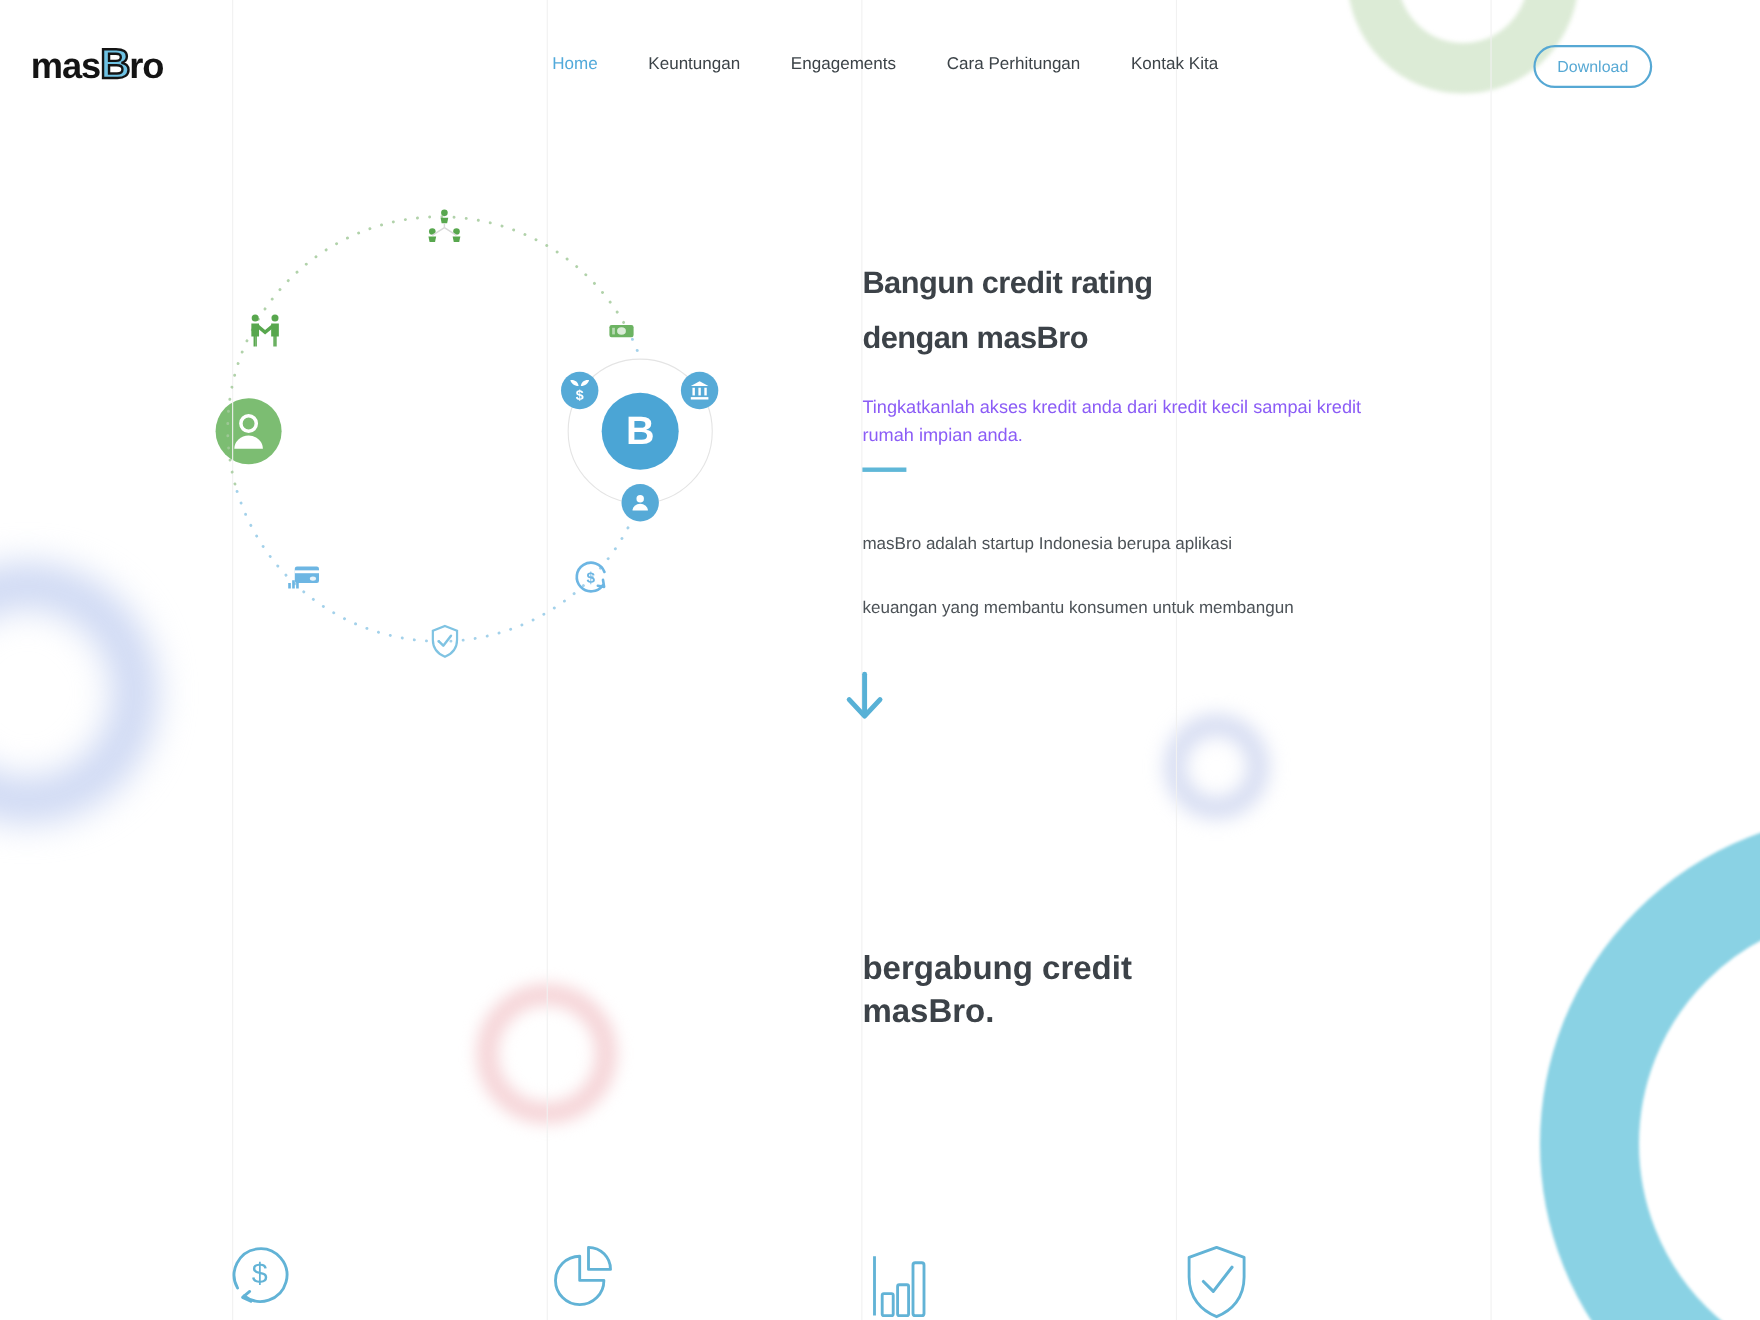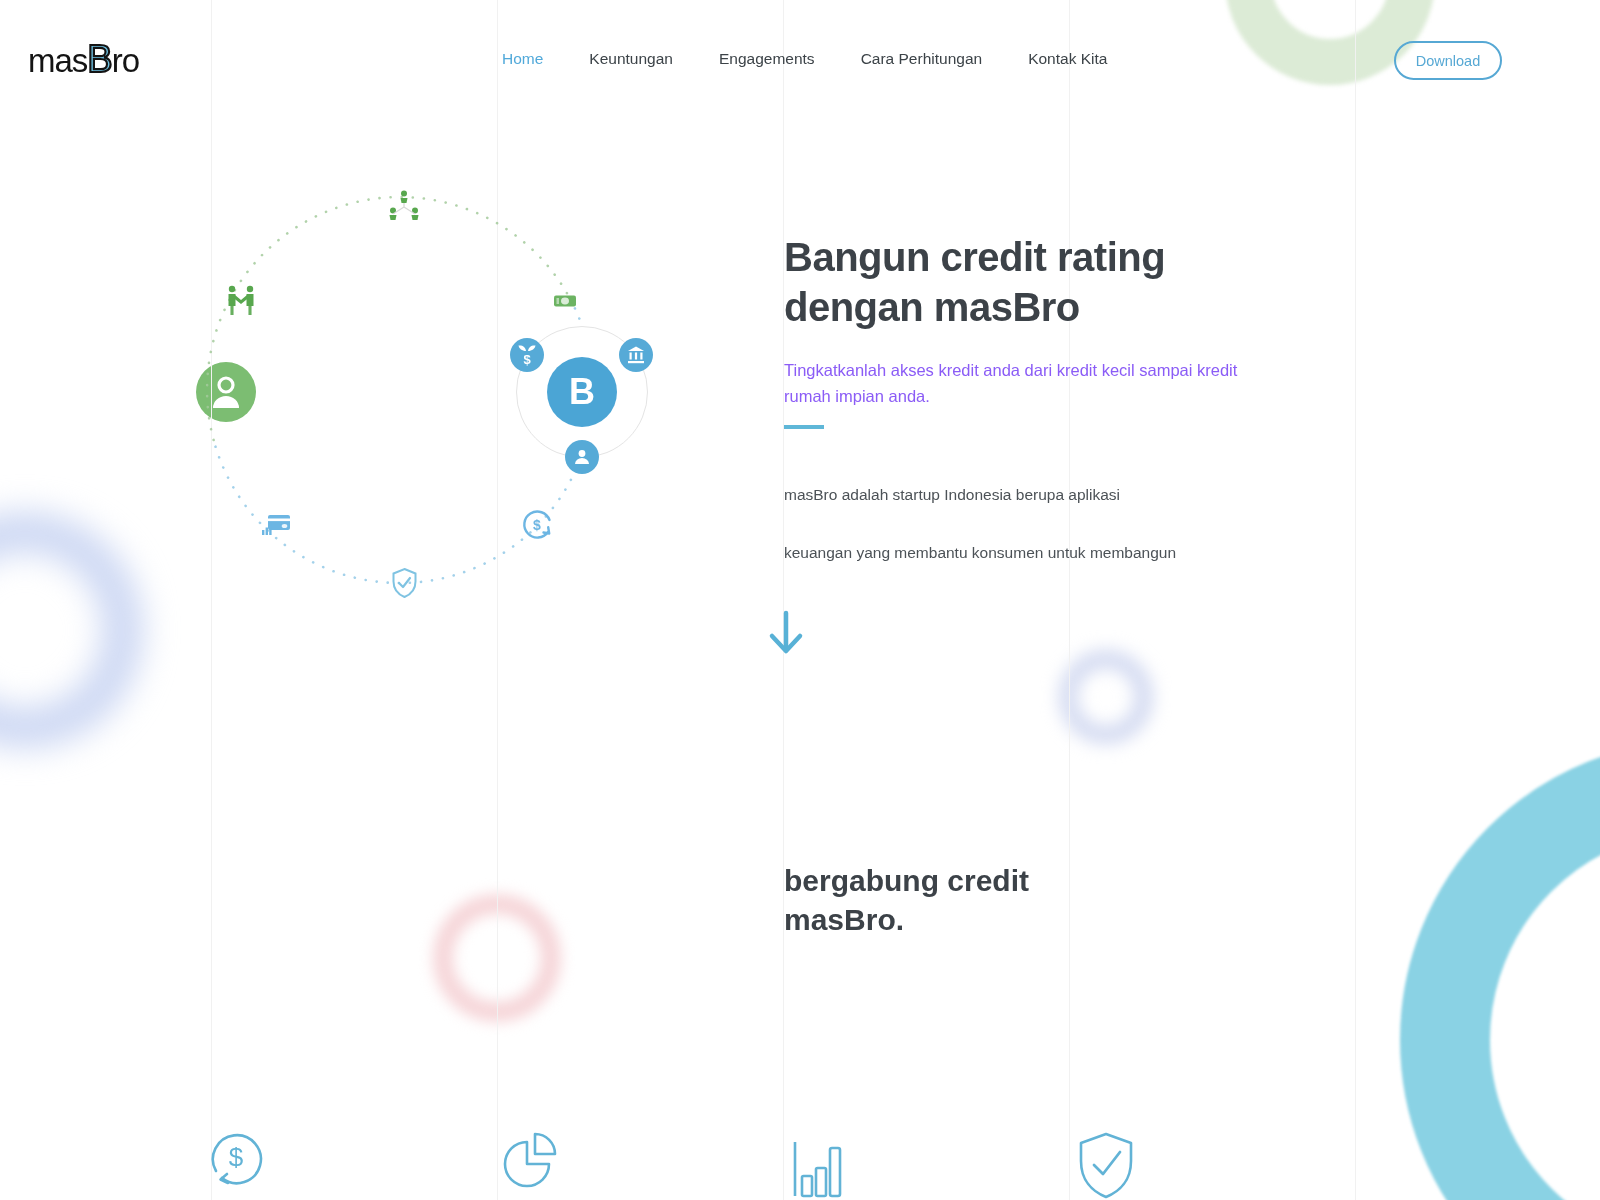--- a/index.html
+++ b/index.html
@@ -15,21 +15,21 @@
 
   
   .ring { position:absolute; border-radius:50%; z-index:1; }
   .ring-green-top { left:1225px; top:-125px; width:210px; height:210px; border:46px solid #dcebd6; filter:blur(2px); }
   .ring-blue-left { left:-93px; top:512px; width:236px; height:236px; border:40px solid #ccd7f3; filter:blur(16px); }
   .ring-purple { left:1060px; top:651px; width:92px; height:92px; border:16px solid #cdd5ef; filter:blur(9px); }
   .ring-red { left:433px; top:894px; width:128px; height:128px; border:20px solid #f6d6d9; filter:blur(7px); }
   .ring-teal { left:1400px; top:740px; width:600px; height:600px; border:90px solid #8ad2e4; filter:blur(1.5px); z-index:3; }
 
   
-  .logo { left:28px; top:38px; z-index:10; font-weight:normal; font-size:33px; letter-spacing:-1px; color:#141414; }
+  .logo { left:28px; top:38px; z-index:10; font-weight:bold; font-size:33px; letter-spacing:-1px; color:#141414; }
   .logo .logo-b { color:#6fc3e4; -webkit-text-stroke:2.2px #141414; font-size:38px; }
   .nav { left:502px; top:50px; z-index:10; display:flex; gap:46px; font-size:15.5px; color:#3c4348; }
   .nav .nav-item { cursor:pointer; white-space:nowrap; }
   .nav .active { color:#51a9da; }
   .btn-download { left:1394px; top:41px; z-index:10; width:108px; height:39px;
     border:2px solid #56a8d4; border-radius:20px; background:transparent;
     color:#56a8d4; font-size:14.5px; font-family:"Liberation Sans",sans-serif;
     display:flex; align-items:center; justify-content:center; cursor:pointer; }
 
   
@@ -42,21 +42,21 @@
   .hub-main { position:absolute; left:31px; top:31px; width:70px; height:70px; border-radius:50%;
     background:#4ba5d5; display:flex; align-items:center; justify-content:center;
     color:#fff; font-size:36px; font-weight:bold; }
   .hub-sat { position:absolute; width:34px; height:34px; border-radius:50%; background:#56aad7;
     display:flex; align-items:center; justify-content:center; }
   .hub-sat-1 { left:-6px; top:12px; }
   .hub-sat-2 { left:103px; top:12px; }
   .hub-sat-3 { left:49px; top:114px; }
 
   
-  .hero-title { left:784px; top:232px; z-index:6; font-size:40px; line-height:50px;
+  .hero-title { left:784px; top:232px; z-index:6; font-size:28px; line-height:50px;
     font-weight:bold; letter-spacing:-0.5px; color:#3c4248; }
   .hero-sub { left:784px; top:357px; z-index:6; width:495px; font-size:16.5px; line-height:26px; color:#8b5cf6; }
   .divider { left:784px; top:425px; width:40px; height:4px; background:#5fb7d8; z-index:6; }
   .hero-desc { left:784px; top:450px; z-index:6; font-size:15.5px; line-height:25.5px; color:#4c5257; }
   .hero-desc span { display:block;margin-top:32px; }
   .down-arrow { left:766px; top:610px; z-index:6; }
 
   
   .benefits-title { left:784px; top:862px; z-index:6; font-size:30px; line-height:38.5px;
     font-weight:bold; color:#3c4248; }

